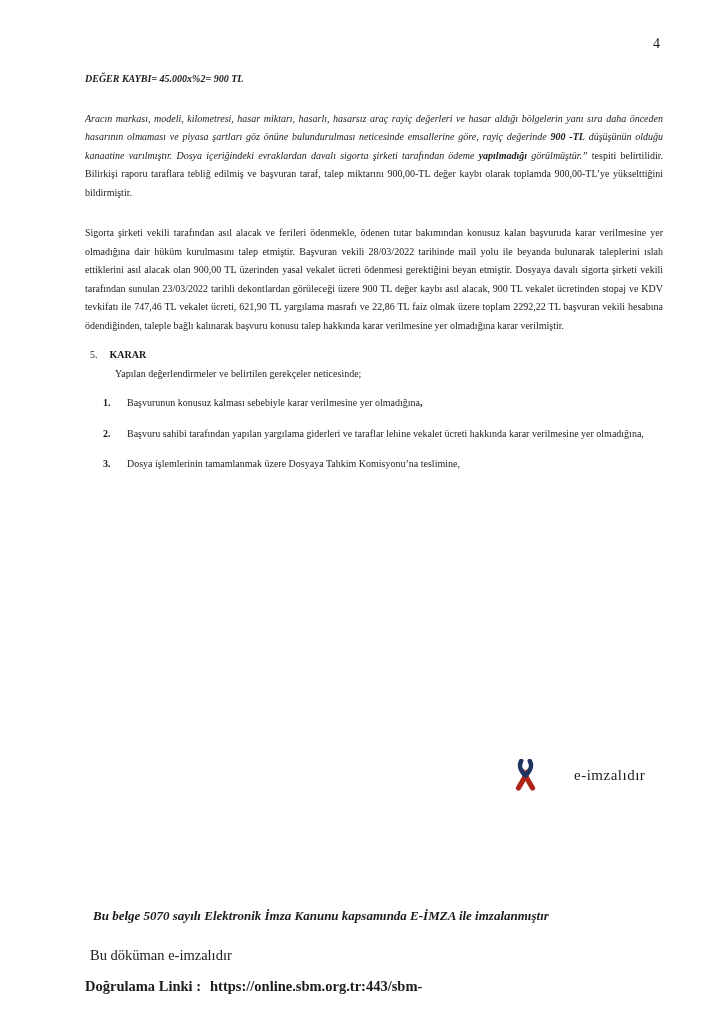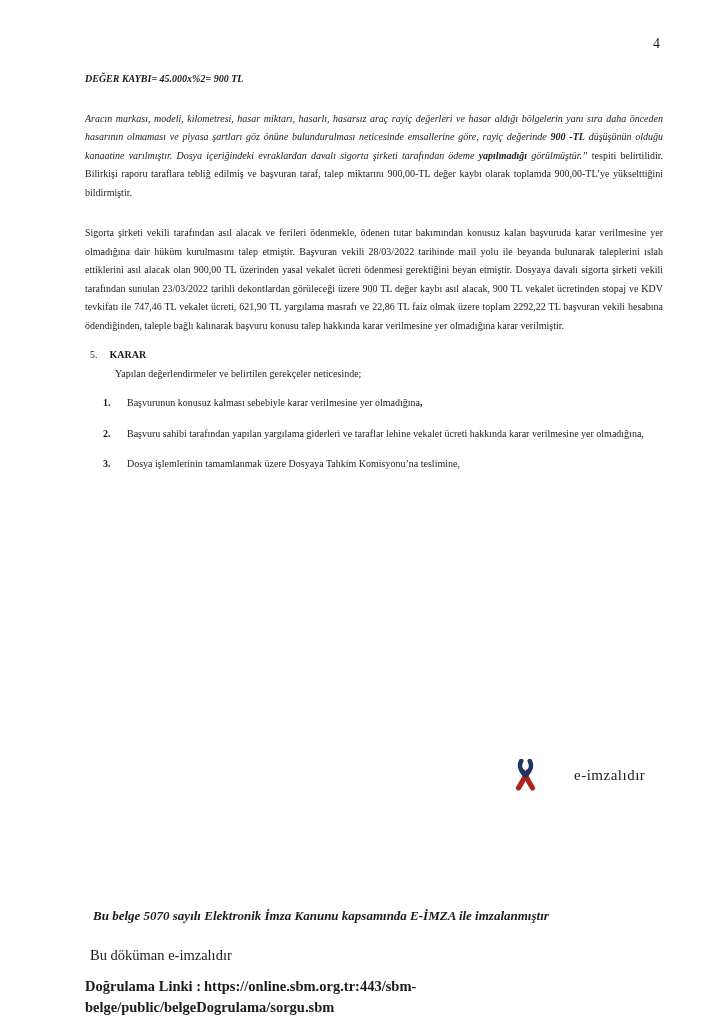--- a/index.html
+++ b/index.html
@@ -52,21 +52,21 @@
     font-size:13px;font-weight:bold;font-style:italic;white-space:nowrap;
   }
   .f-doc{
     position:absolute;top:942px;left:0;margin:5px;
     font-size:14.5px;
   }
   .f-link{
     position:absolute;top:976px;left:0;margin:0;
     font-size:14.5px;font-weight:bold;line-height:21px;
   }
-  .f-link .lbl{margin-right:3px;}
+  .f-link .lbl{margin-right:9px;}
 </style>
 </head>
 <body>
 
 <div class="page-number">4</div>
 
 <div class="content">
   <p class="heading nowrap">DEĞER KAYBI= 45.000x%2= 900 TL</p>
 
   <p class="expert"><span class="run-i">Aracın markası, modeli, kilometresi, hasar miktarı, hasarlı, hasarsız araç rayiç değerleri ve hasar aldığı bölgelerin yanı sıra daha önceden hasarının olmaması ve piyasa şartları göz önüne bulundurulması neticesinde emsallerine göre, rayiç değerinde </span><span class="run-bi">900 -TL</span><span class="run-i"> düşüşünün olduğu kanaatine varılmıştır. Dosya içeriğindeki evraklardan davalı sigorta şirketi tarafından ödeme </span><span class="run-bi">yapılmadığı</span><span class="run-i"> görülmüştür.”</span><span class="run-r"> tespiti belirtilidir. Bilirkişi raporu taraflara tebliğ edilmiş ve başvuran taraf, talep miktarını 900,00-TL değer kaybı olarak toplamda 900,00-TL’ye yükselttiğini bildirmiştir.</span></p>
@@ -105,15 +105,14 @@
     </g>
   </svg>
   <span class="sig-label">e-imzalıdır</span>
 </div>
 
 <div class="footer">
   <p class="f-legal">Bu belge 5070 sayılı Elektronik İmza Kanunu kapsamında E-İMZA ile imzalanmıştır</p>
   <p class="f-doc">Bu döküman e-imzalıdır</p>
   <p class="f-link">
     <span class="lbl">Doğrulama Linki :</span><span>https://online.sbm.org.tr:443/sbm-</span><br>
-    <span>belge/public/belgeDogrulama/sorgu.sbm</span>
   </p>
 </div>
 
 </body></html>

